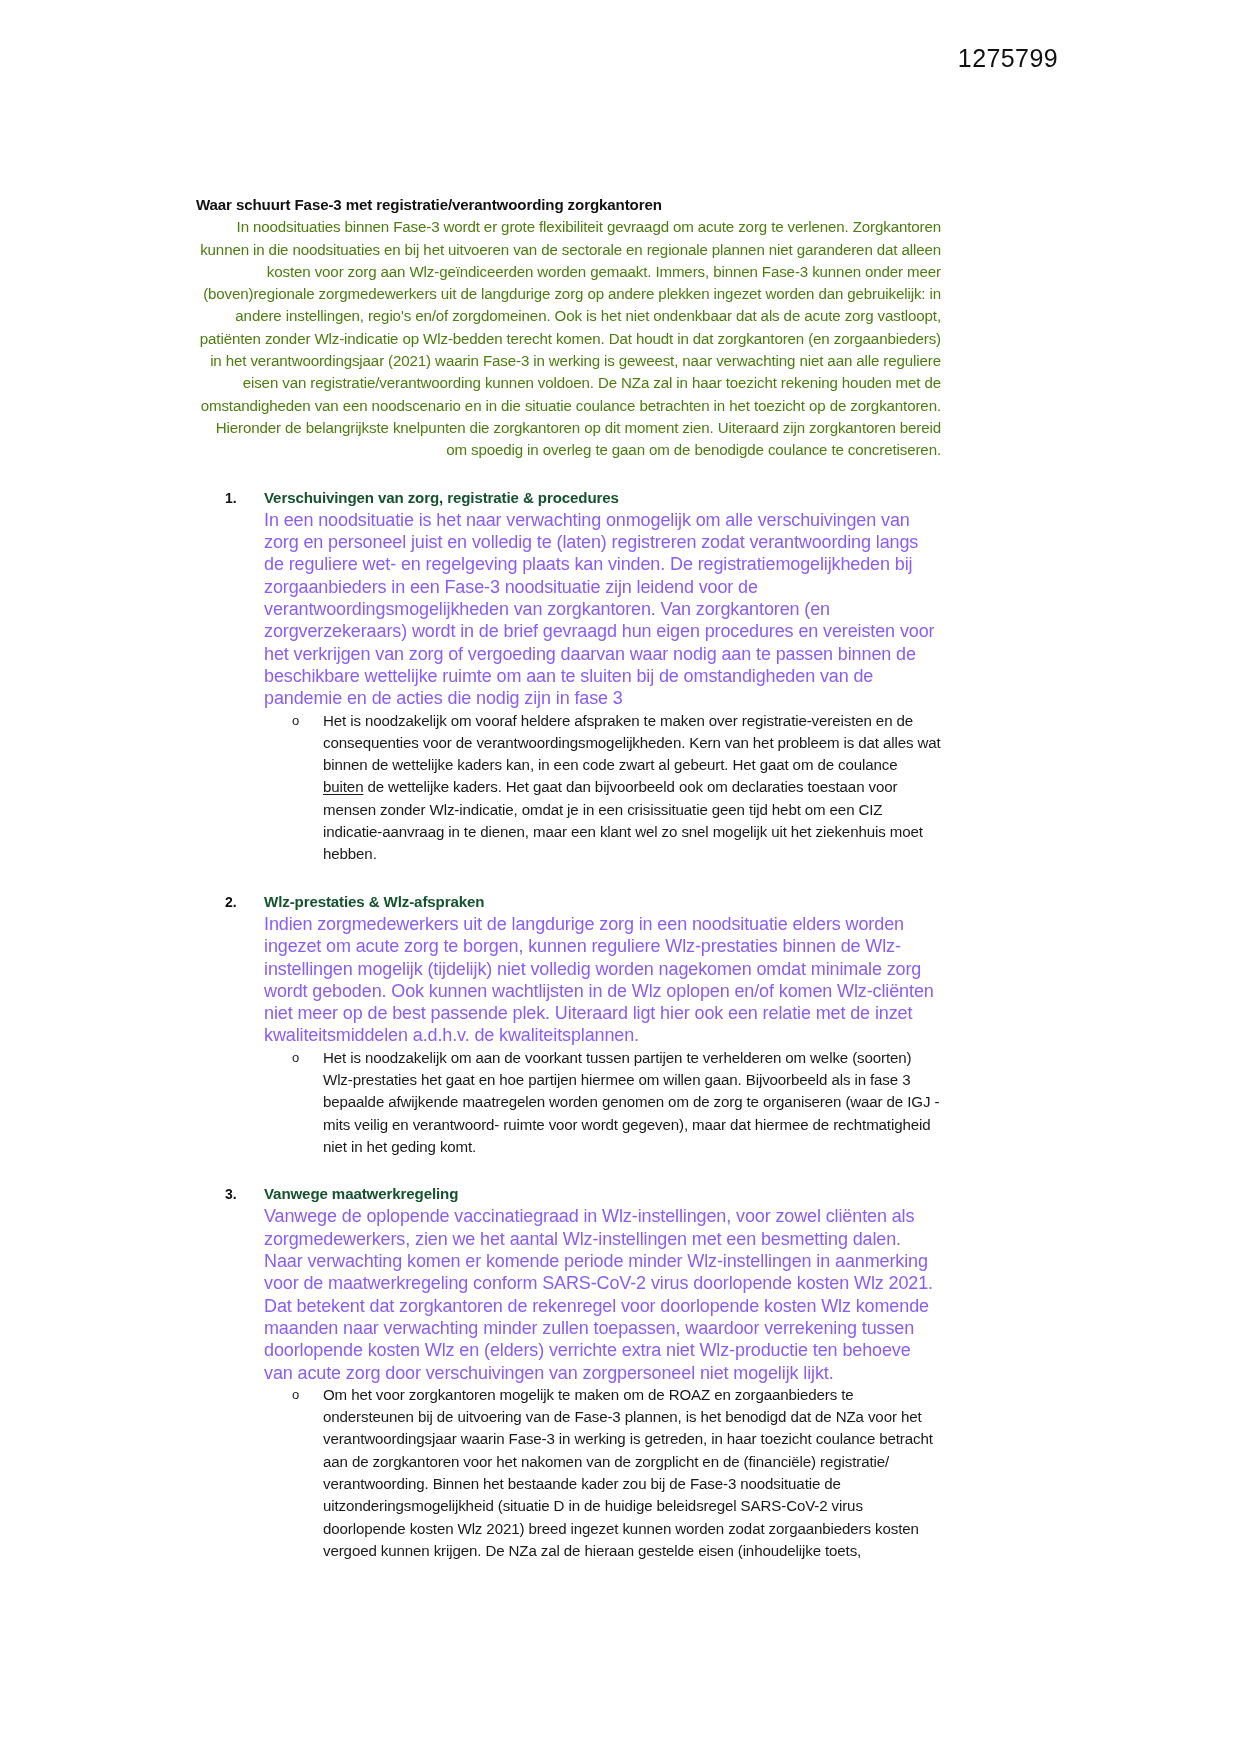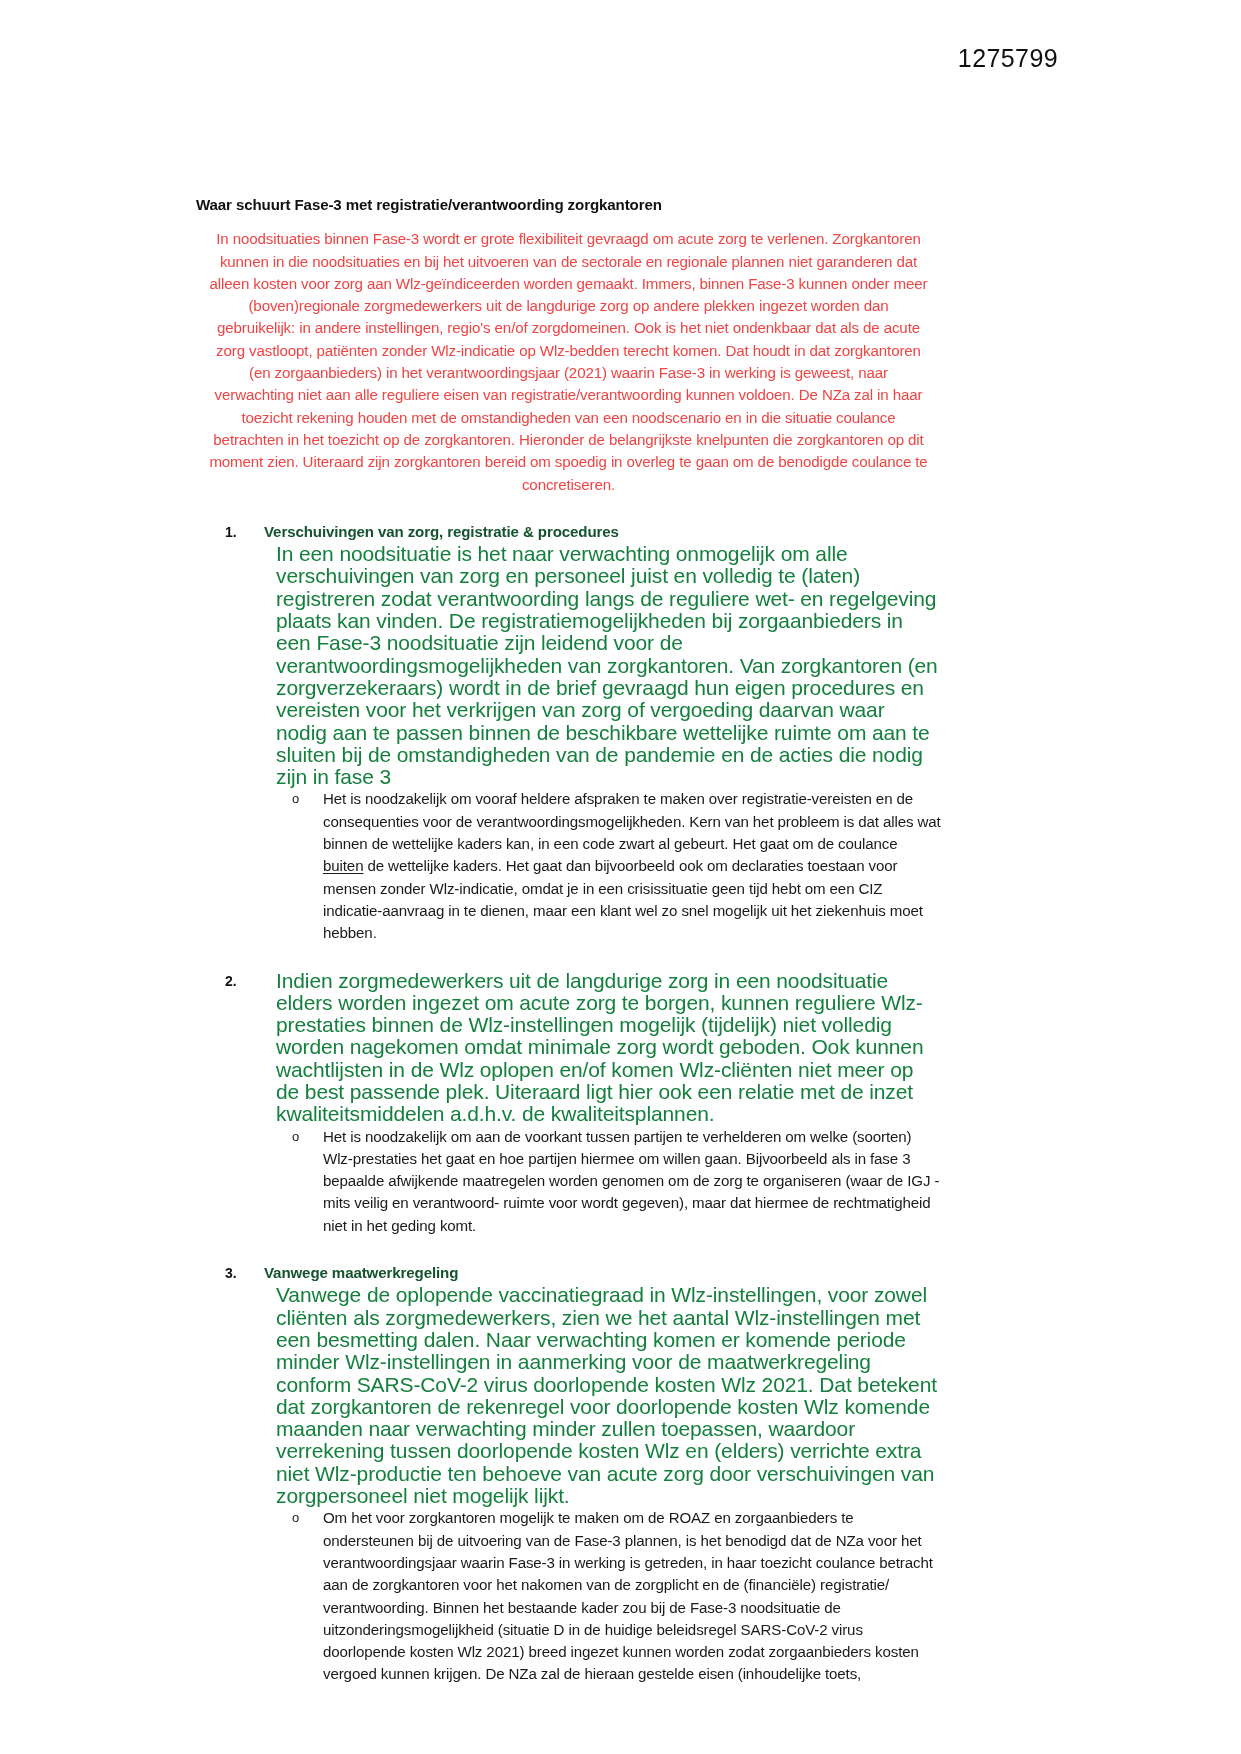--- a/index.html
+++ b/index.html
@@ -51,26 +51,26 @@
   .section-title {
     font-weight: bold;
     font-size: 15.1px;
     line-height: 22.3px;
     letter-spacing: -0.12px;
     margin: 0 0 0 0;
     color: #111111;
   }
 
   p.body-text {
-    margin: 12px;
+    margin: 0;
     font-size: 15.1px;
     line-height: 22.3px;
     letter-spacing: -0.12px;
-    text-align: center;
-    color: #ef4444;
+    text-align: right;
+    color: #4d7c0f;
   }
 
   
   ol.numbered {
     list-style: none;
     margin: 0;
     padding: 0;
   }
   ol.numbered > li {
     position: relative;
@@ -89,25 +89,24 @@
   ol.numbered > li > .item-title {
     font-weight: bold;
     font-size: 15.1px;
     line-height: 22.3px;
     letter-spacing: -0.12px;
     color: #14532d;
     display: block;
   }
   ol.numbered > li > .item-body {
     display: block;
-    font-size: 21px;
+    font-size: 18px;
     line-height: 22.3px;
     letter-spacing: -0.12px;
-    color: #15803d;
-    margin-left: 12px;
+    color: #8b5cf6;
   }
 
   
   ul.sub-bullets {
     list-style: none;
     margin: 0;
     padding: 0;
   }
   ul.sub-bullets > li {
     position: relative;
@@ -155,20 +154,21 @@
         <ul class="sub-bullets">
           <li>
             <span class="bullet-mark">o</span>
             <span>Het is noodzakelijk om vooraf heldere afspraken te maken over registratie-vereisten en de consequenties voor de verantwoordingsmogelijkheden. Kern van het probleem is dat alles wat binnen de wettelijke kaders kan, in een code zwart al gebeurt. Het gaat om de coulance </span><u class="inline-underline">buiten</u><span> de wettelijke kaders. Het gaat dan bijvoorbeeld ook om declaraties toestaan voor mensen zonder Wlz-indicatie, omdat je in een crisissituatie geen tijd hebt om een CIZ indicatie-aanvraag in te dienen, maar een klant wel zo snel mogelijk uit het ziekenhuis moet hebben.</span>
           </li>
         </ul>
       </li>
 
       <li>
         <span class="num">2.</span>
+        <span class="item-title">Wlz-prestaties &amp; Wlz-afspraken</span>
         <span class="item-body">Indien zorgmedewerkers uit de langdurige zorg in een noodsituatie elders worden ingezet om acute zorg te borgen, kunnen reguliere Wlz-prestaties binnen de Wlz-instellingen mogelijk (tijdelijk) niet volledig worden nagekomen omdat minimale zorg wordt geboden. Ook kunnen wachtlijsten in de Wlz oplopen en/of komen Wlz-cliënten niet meer op de best passende plek. Uiteraard ligt hier ook een relatie met de inzet kwaliteitsmiddelen a.d.h.v. de kwaliteitsplannen.</span>
         <ul class="sub-bullets">
           <li>
             <span class="bullet-mark">o</span>
             <span>Het is noodzakelijk om aan de voorkant tussen partijen te verhelderen om welke (soorten) Wlz-prestaties het gaat en hoe partijen hiermee om willen gaan. Bijvoorbeeld als in fase 3 bepaalde afwijkende maatregelen worden genomen om de zorg te organiseren (waar de IGJ - mits veilig en verantwoord- ruimte voor wordt gegeven), maar dat hiermee de rechtmatigheid niet in het geding komt.</span>
           </li>
         </ul>
       </li>
 
       <li>

